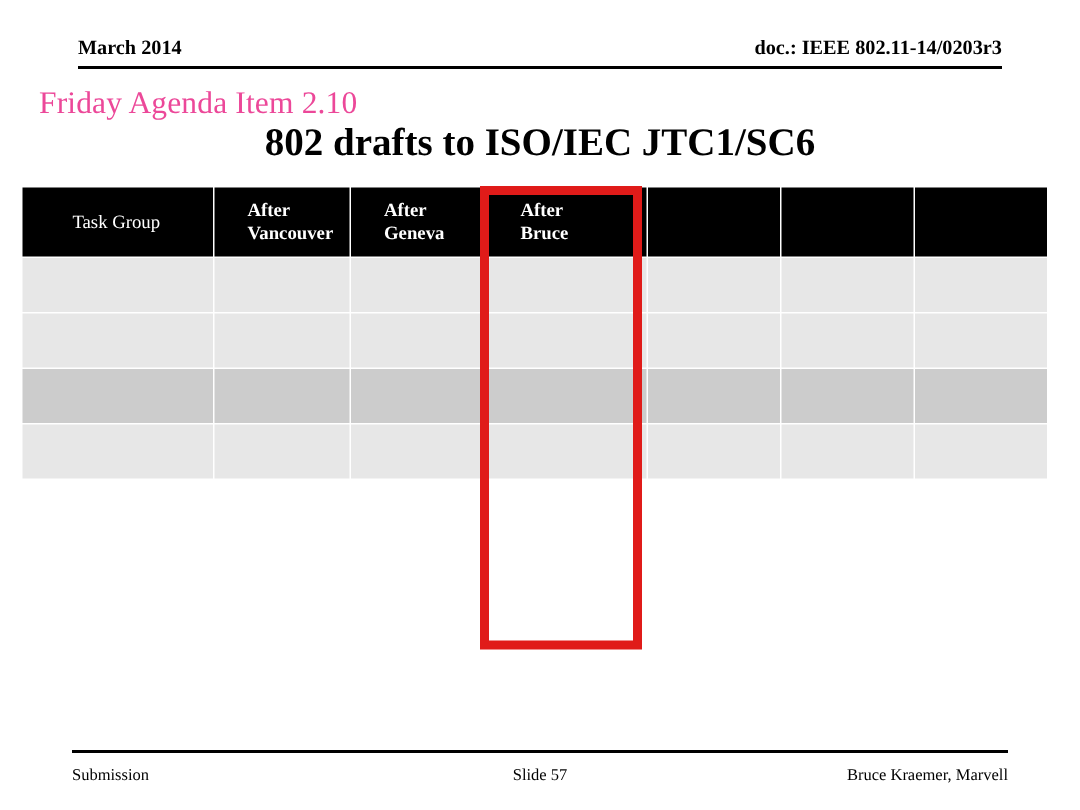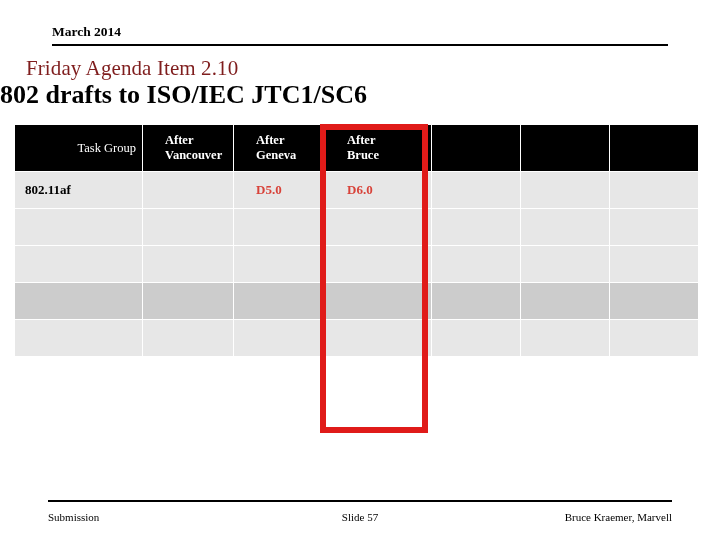--- a/index.html
+++ b/index.html
@@ -50,29 +50,30 @@
     height: 0;
     border-top: 2.5px solid #000;
   }
 
   
   .agenda-line {
     position: absolute;
     left: 26px;
     top: 56px;
     font-size: 21px;
-    color: #7f1d1d;
+    color: #ec4899;
     white-space: nowrap;
     letter-spacing: 0.1px;
   }
   .slide-title {
     position: absolute;
     left: 0;
     right: 0;
     top: 80px;
+    text-align: center;
     font-size: 26px;
     font-weight: bold;
     color: #000;
     white-space: nowrap;
   }
 
   
   .grid {
     position: absolute;
     left: 14px;
@@ -92,21 +93,21 @@
     border: 0;
   }
   .grid thead th {
     background: #000000;
     color: #ffffff;
     height: 46px;
     line-height: 15px;
     padding: 0 6px;
   }
   .grid thead th.col-task {
-    text-align: right;
+    text-align: center;
     padding-left: 4px;
     font-weight: normal;
   }
   .grid thead th.col-hdr {
     text-align: left;
     padding-left: 22px;
     margin-top: 28px;
   }
   .grid tbody td {
     height: 36px;
@@ -178,20 +179,21 @@
   }
   .footer-left { left: 0; }
   .footer-center { left: 50%; transform: translateX(-50%); }
   .footer-right { right: 0; }
 </style>
 </head>
 <body>
 
 <div class="slide-header">
   <div class="header-date">March 2014</div>
+  <div class="header-doc">doc.: IEEE 802.11-14/0203r3</div>
   <div class="header-rule"></div>
 </div>
 
 <div class="agenda-line">Friday Agenda Item 2.10</div>
 <div class="slide-title">802  drafts to ISO/IEC JTC1/SC6</div>
 
 <table class="grid">
   <colgroup>
     <col class="c1">
       <col class="c2">
@@ -216,29 +218,20 @@
         <div>After</div>
         <div>Bruce</div>
       </th>
       <th></th>
       <th></th>
       <th></th>
     </tr>
   </thead>
   <tbody>
     <tr class="shade-light">
-      <td class="task-label">802.11af</td>
-      <td class="val val-vanc"></td>
-      <td class="val">D5.0</td>
-      <td class="val">D6.0</td>
-      <td></td>
-      <td></td>
-      <td></td>
-    </tr>
-    <tr class="shade-light">
       <td class="task-label"></td>
       <td class="val val-vanc"></td>
       <td class="val"></td>
       <td class="val"></td>
       <td></td>
       <td></td>
       <td></td>
     </tr>
     <tr class="shade-light">
       <td class="task-label"></td>

